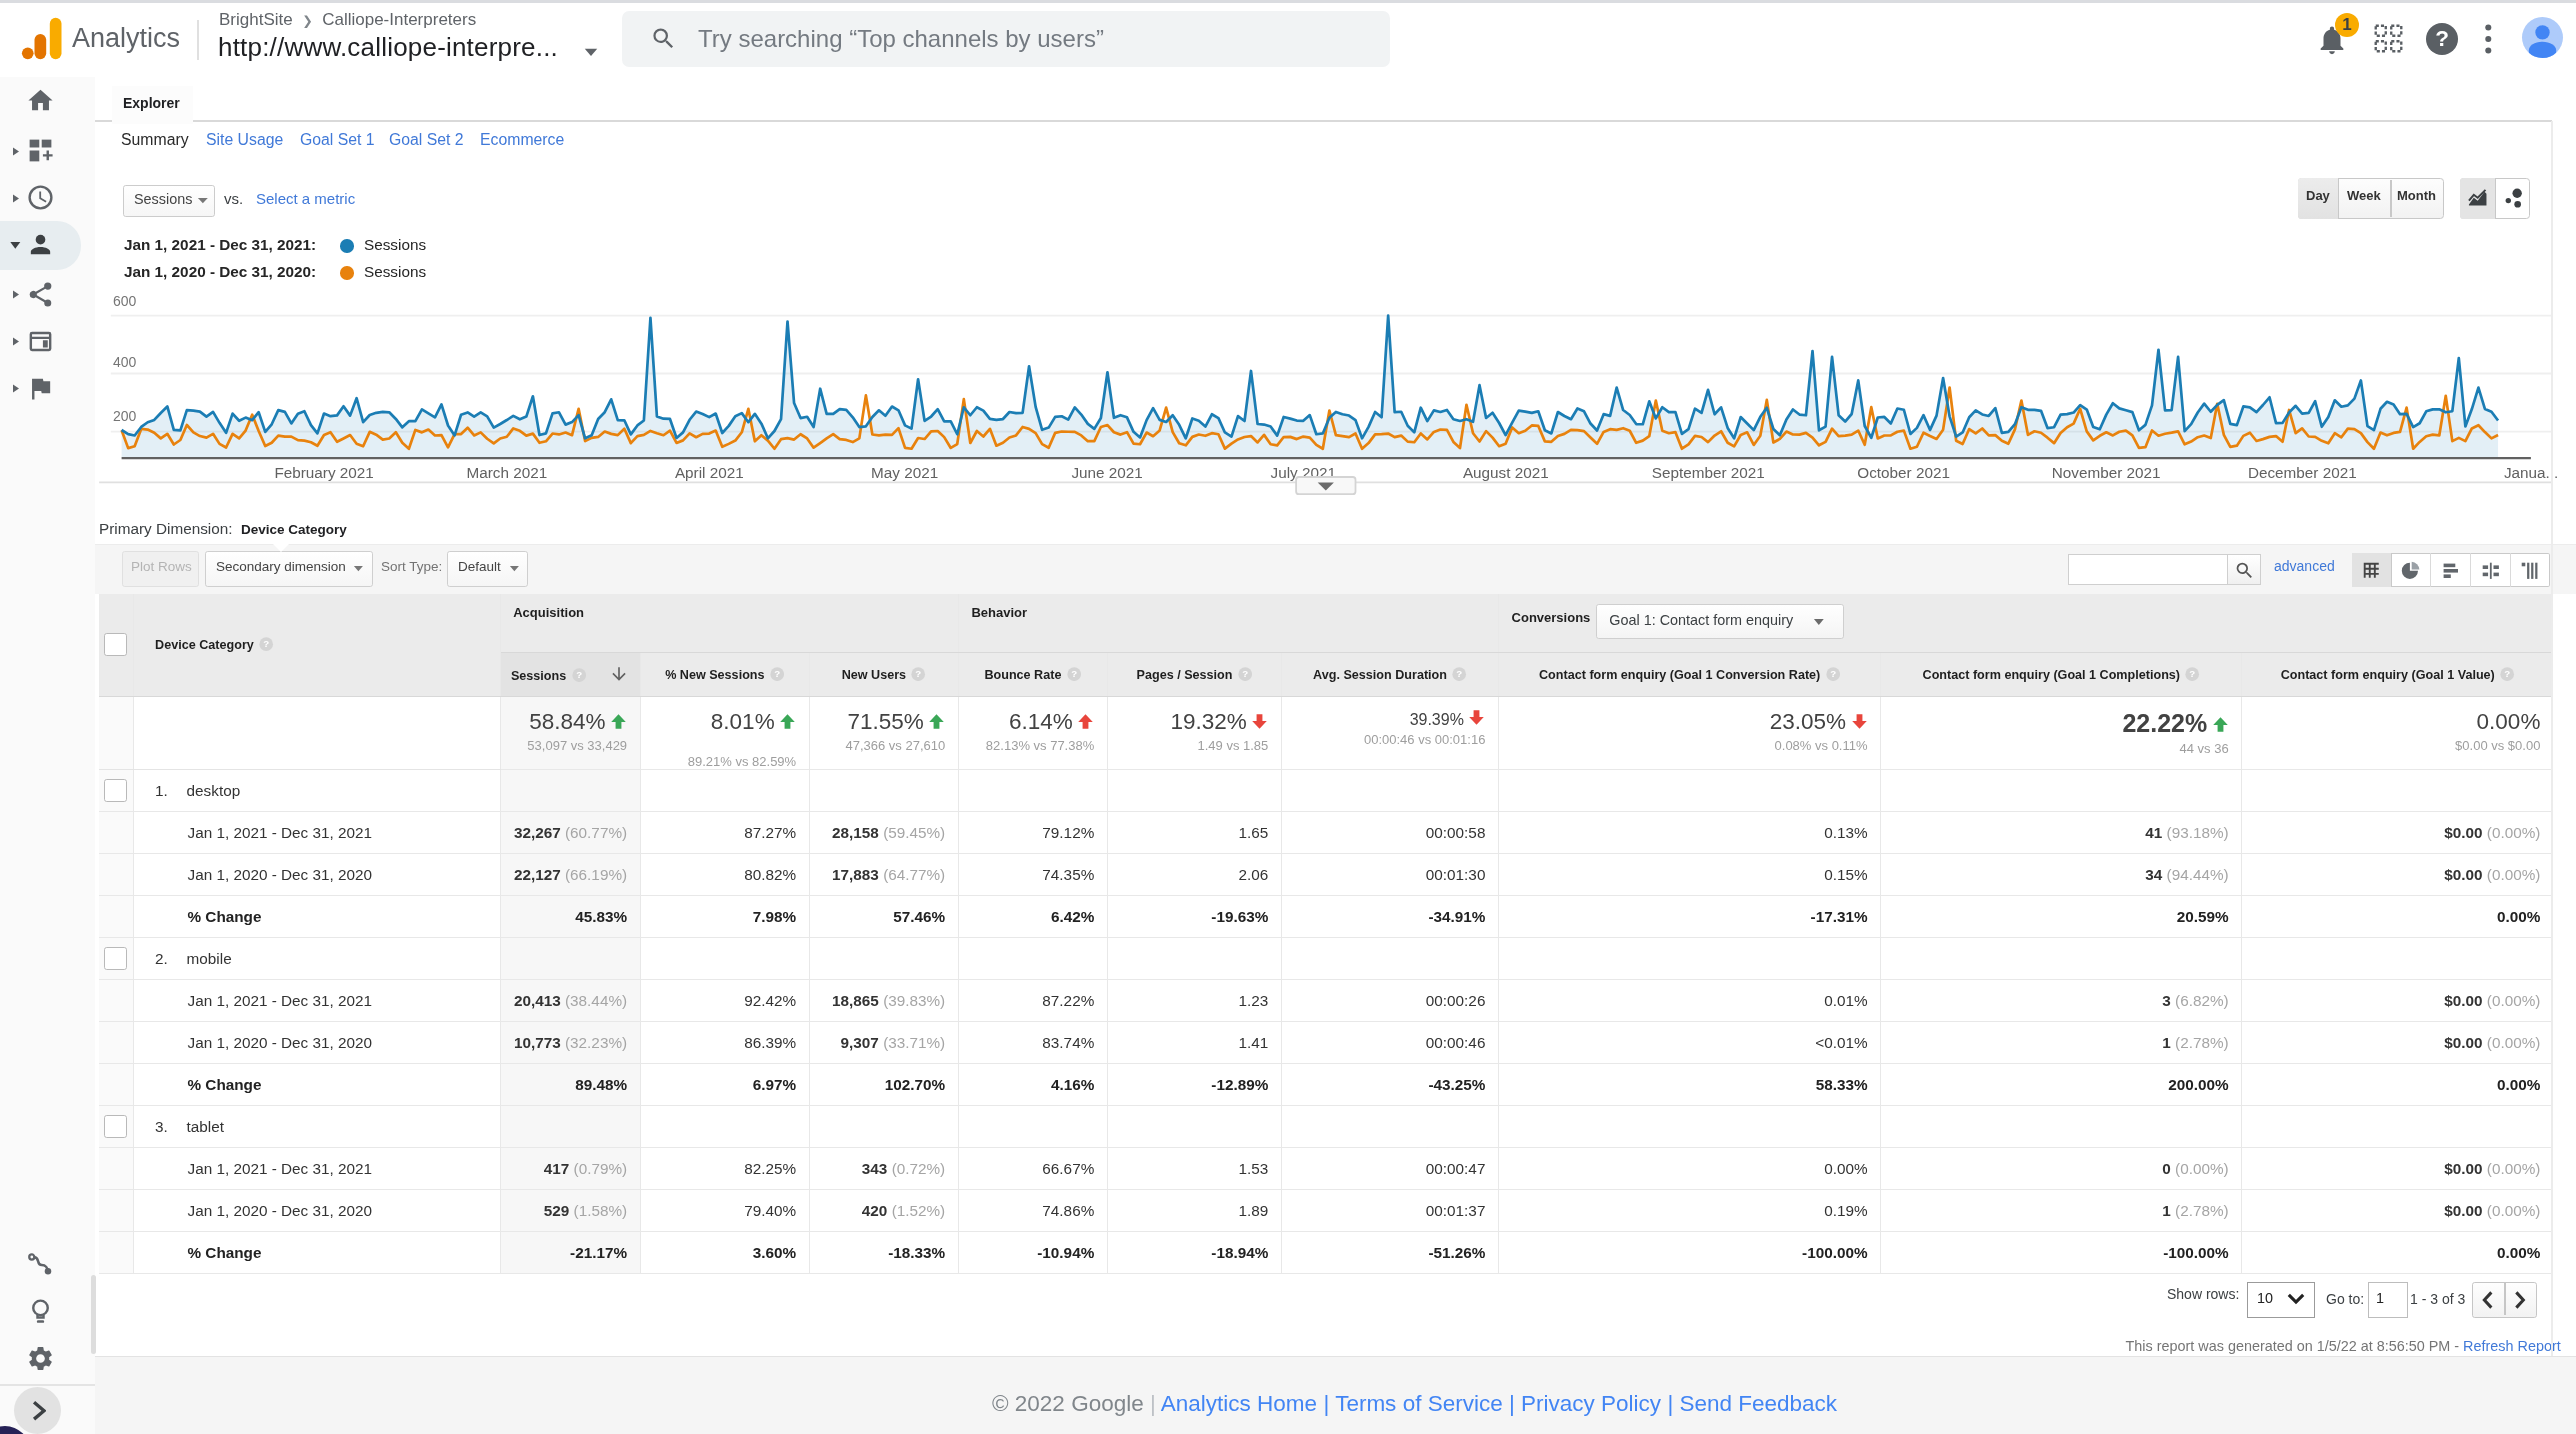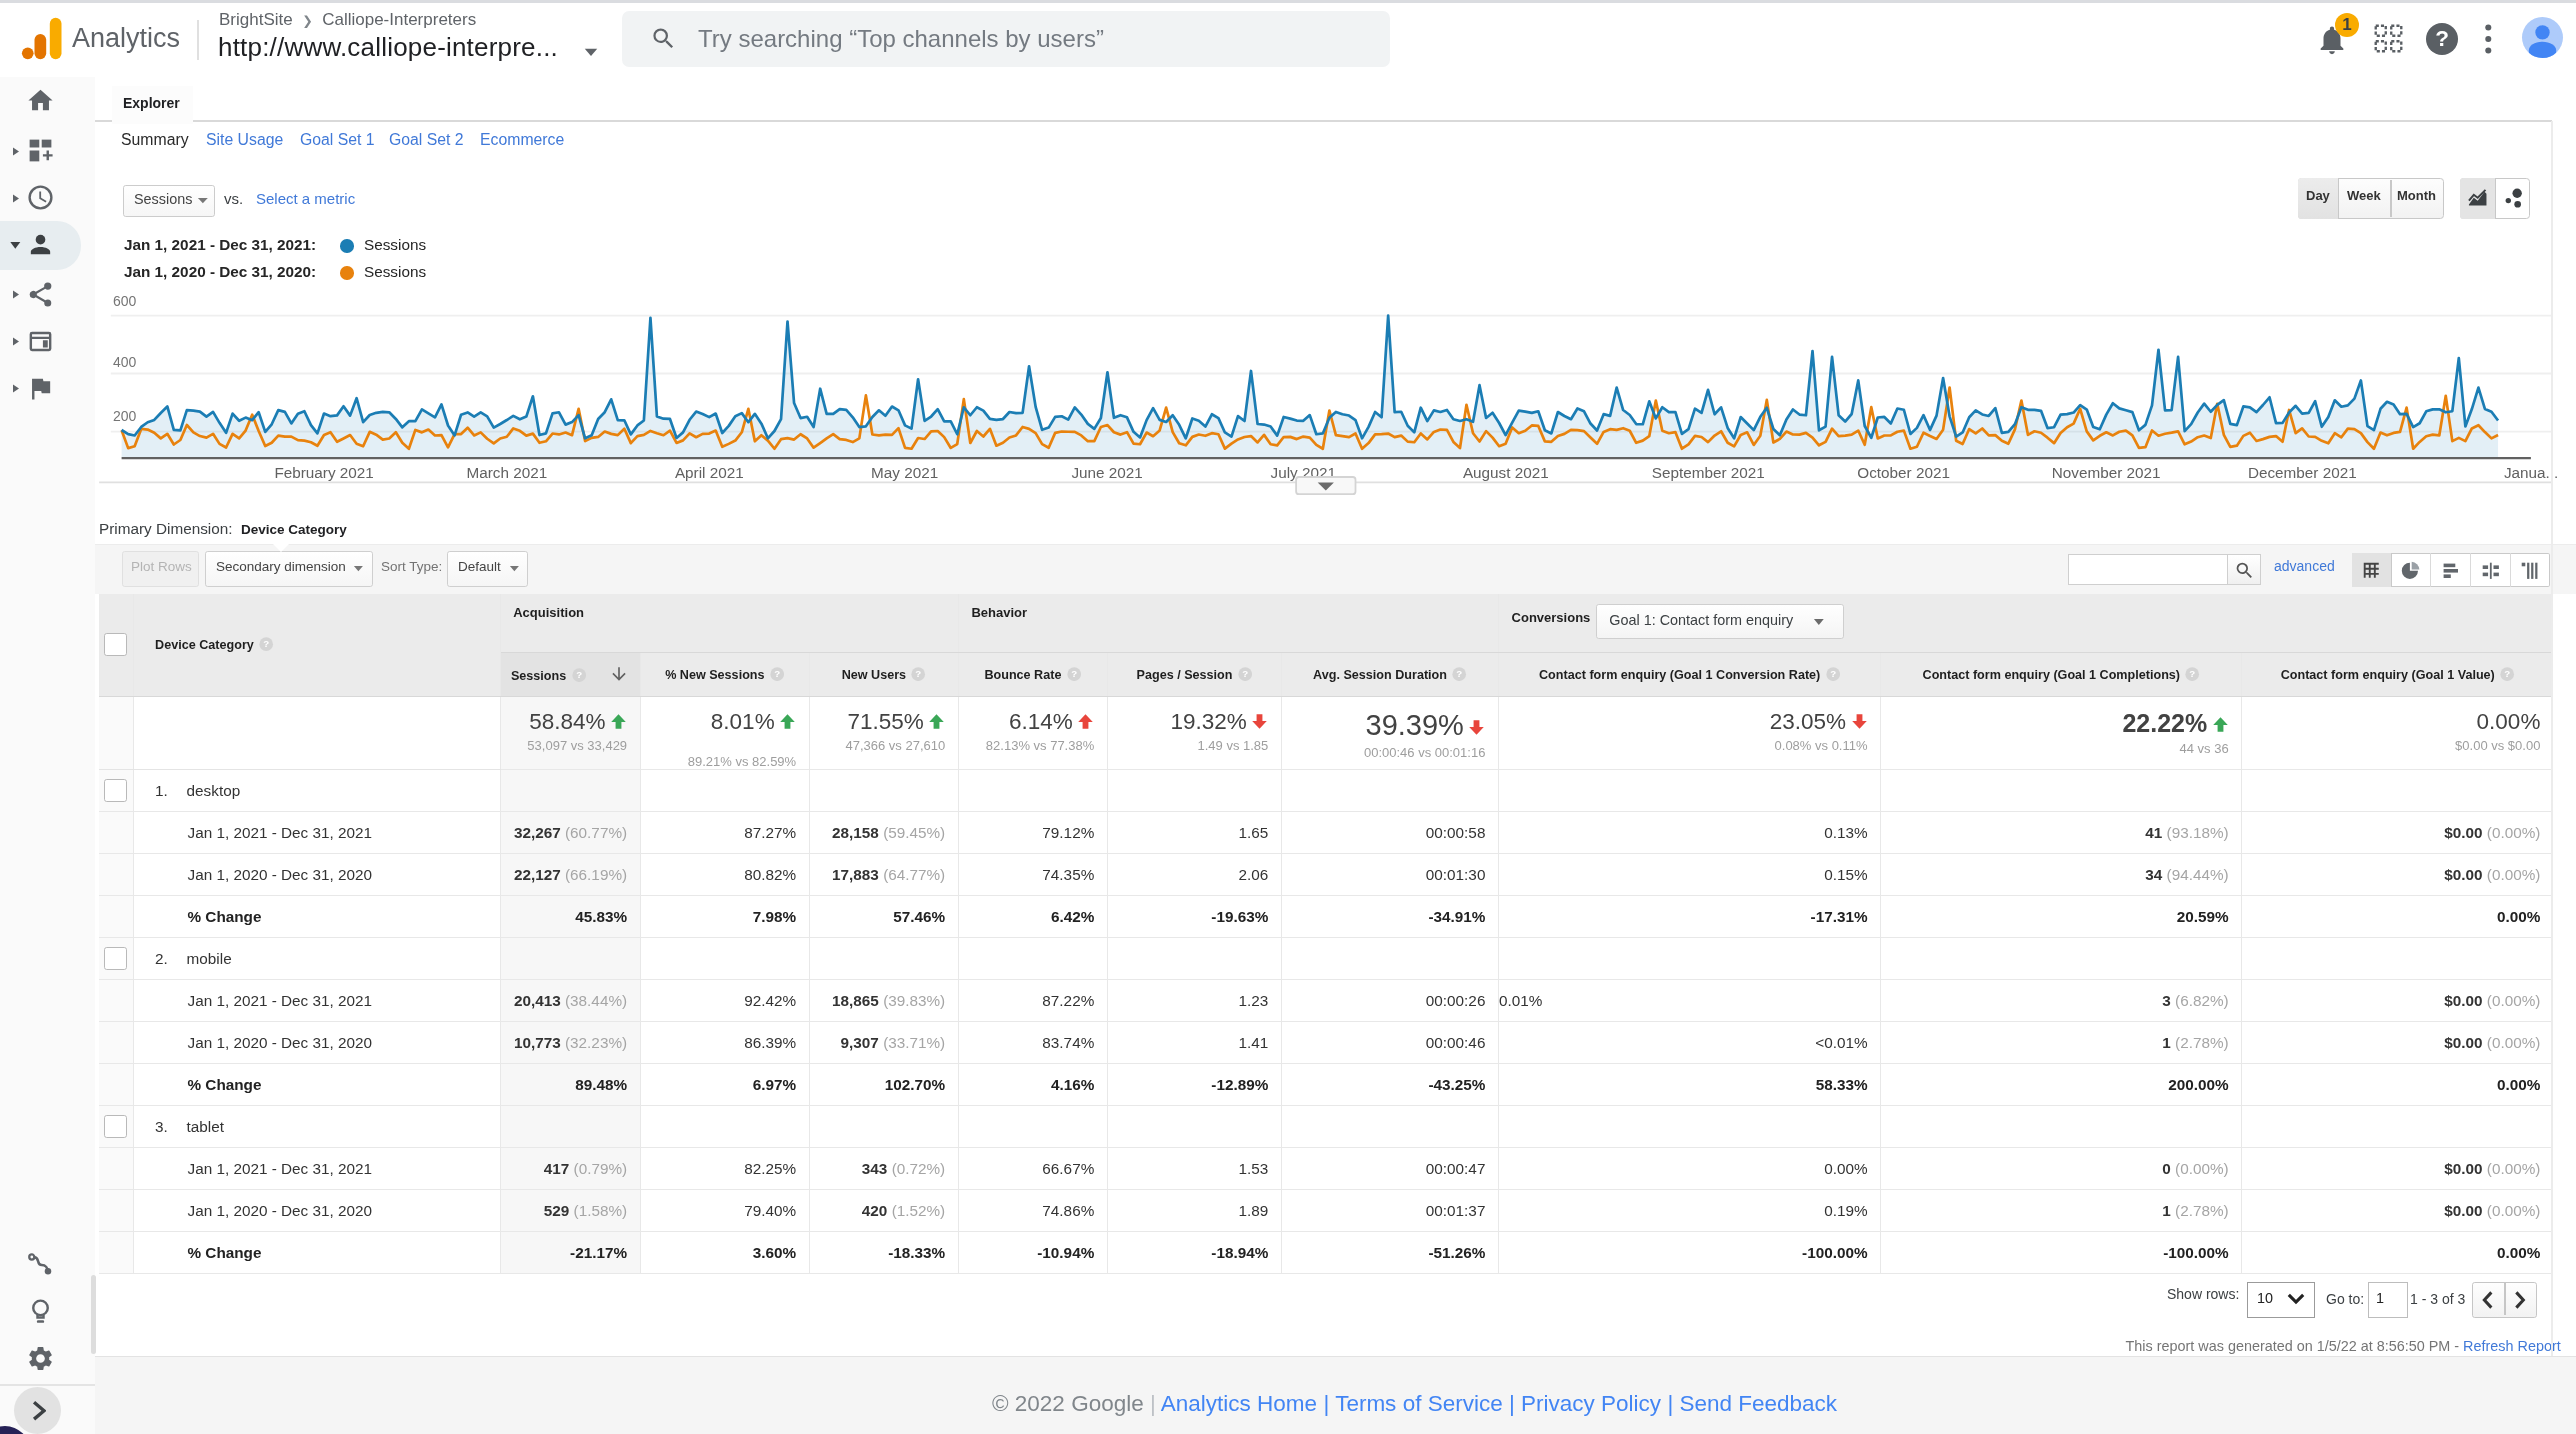--- a/index.html
+++ b/index.html
@@ -388,21 +388,21 @@
               </svg></div>
             <div style="font-size:13px;color:#9e9e9e;margin-top:2.7px;white-space:nowrap;">82.13% vs 77.38%</div>
           </td>
           <td style="vertical-align:top;padding:12.6px 12.6px 0 0;text-align:right;">
             <div style="font-size:22.5px;color:#424242;white-space:nowrap;">19.32%<svg width="17" height="17" viewBox="0 0 14 14" style="vertical-align:-0.9px;margin-left:4.5px;">
                 <path d="M7 13 L1 6.5 L4.6 6.5 L4.6 1 L9.4 1 L9.4 6.5 L13 6.5 Z" fill="#e8453c"></path>
               </svg></div>
             <div style="font-size:13px;color:#9e9e9e;margin-top:2.7px;white-space:nowrap;">1.49 vs 1.85</div>
           </td>
           <td style="vertical-align:top;padding:12.6px 12.6px 0 0;text-align:right;">
-            <div style="font-size:29px;color:#424242;white-space:nowrap;">39.39%<svg width="17" height="17" viewBox="0 0 14 14" style="vertical-align:-0.9px;margin-left:4.5px;">
+            <div style="font-size:16px;color:#424242;white-space:nowrap;">39.39%<svg width="17" height="17" viewBox="0 0 14 14" style="vertical-align:-0.9px;margin-left:4.5px;">
                 <path d="M7 13 L1 6.5 L4.6 6.5 L4.6 1 L9.4 1 L9.4 6.5 L13 6.5 Z" fill="#e8453c"></path>
               </svg></div>
             <div style="font-size:13px;color:#9e9e9e;margin-top:2.7px;white-space:nowrap;">00:00:46 vs 00:01:16</div>
           </td>
           <td style="vertical-align:top;padding:12.6px 12.6px 0 0;text-align:right;">
             <div style="font-size:22.5px;color:#424242;white-space:nowrap;">23.05%<svg width="17" height="17" viewBox="0 0 14 14" style="vertical-align:-0.9px;margin-left:4.5px;">
                 <path d="M7 13 L1 6.5 L4.6 6.5 L4.6 1 L9.4 1 L9.4 6.5 L13 6.5 Z" fill="#e8453c"></path>
               </svg></div>
             <div style="font-size:13px;color:#9e9e9e;margin-top:2.7px;white-space:nowrap;">0.08% vs 0.11%</div>
           </td>
@@ -488,21 +488,21 @@
         </tr>
         <tr>
           <td class="cb"></td>
           <td style="padding-left:54px;">Jan 1, 2021 - Dec 31, 2021</td>
           <td style="text-align:right;padding-right:12.6px; background:#f7f7f7;"><b>20,413</b> <span style="color:#a5a5a5;">(38.44%)</span></td>
           <td style="text-align:right;padding-right:12.6px;">92.42%</td>
           <td style="text-align:right;padding-right:12.6px;"><b>18,865</b> <span style="color:#a5a5a5;">(39.83%)</span></td>
           <td style="text-align:right;padding-right:12.6px;">87.22%</td>
           <td style="text-align:right;padding-right:12.6px;">1.23</td>
           <td style="text-align:right;padding-right:12.6px;">00:00:26</td>
-          <td style="text-align:left;padding-right:12.6px;">0.01%</td>
+          <td style="text-align:right;padding-right:12.6px;">0.01%</td>
           <td style="text-align:right;padding-right:12.6px;"><b>3</b> <span style="color:#a5a5a5;">(6.82%)</span></td>
           <td style="text-align:right;padding-right:12.6px;"><b>$0.00</b> <span style="color:#a5a5a5;">(0.00%)</span></td>
         </tr>
         <tr>
           <td class="cb"></td>
           <td style="padding-left:54px;">Jan 1, 2020 - Dec 31, 2020</td>
           <td style="text-align:right;padding-right:12.6px; background:#f7f7f7;"><b>10,773</b> <span style="color:#a5a5a5;">(32.23%)</span></td>
           <td style="text-align:right;padding-right:12.6px;">86.39%</td>
           <td style="text-align:right;padding-right:12.6px;"><b>9,307</b> <span style="color:#a5a5a5;">(33.71%)</span></td>
           <td style="text-align:right;padding-right:12.6px;">83.74%</td>

